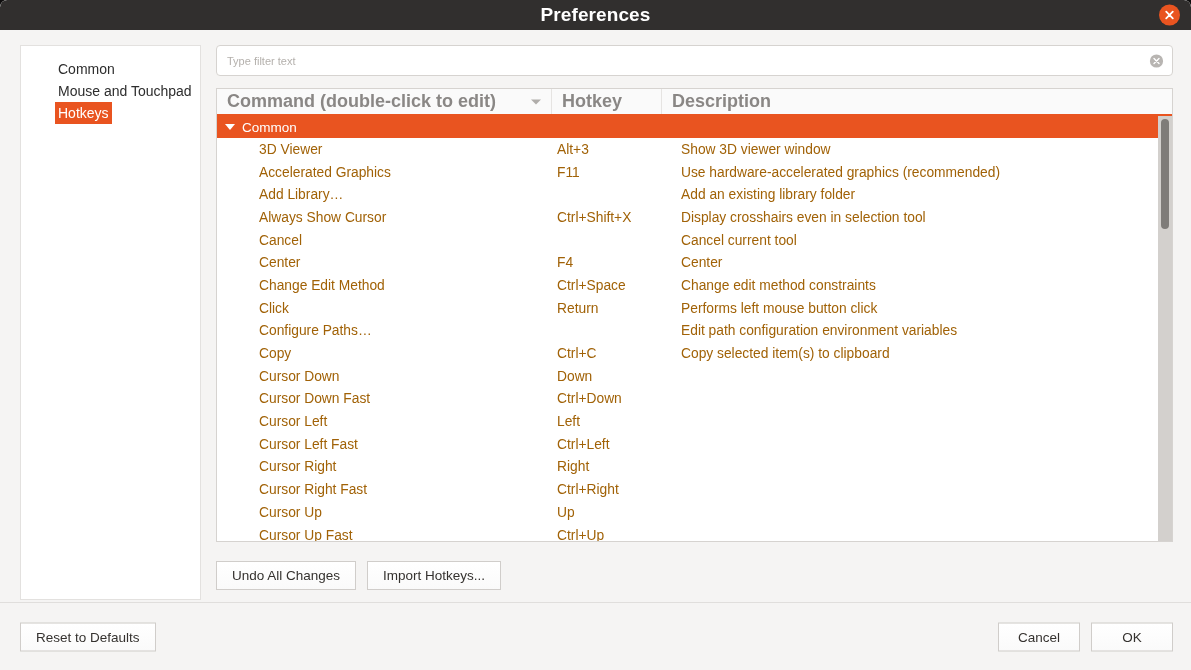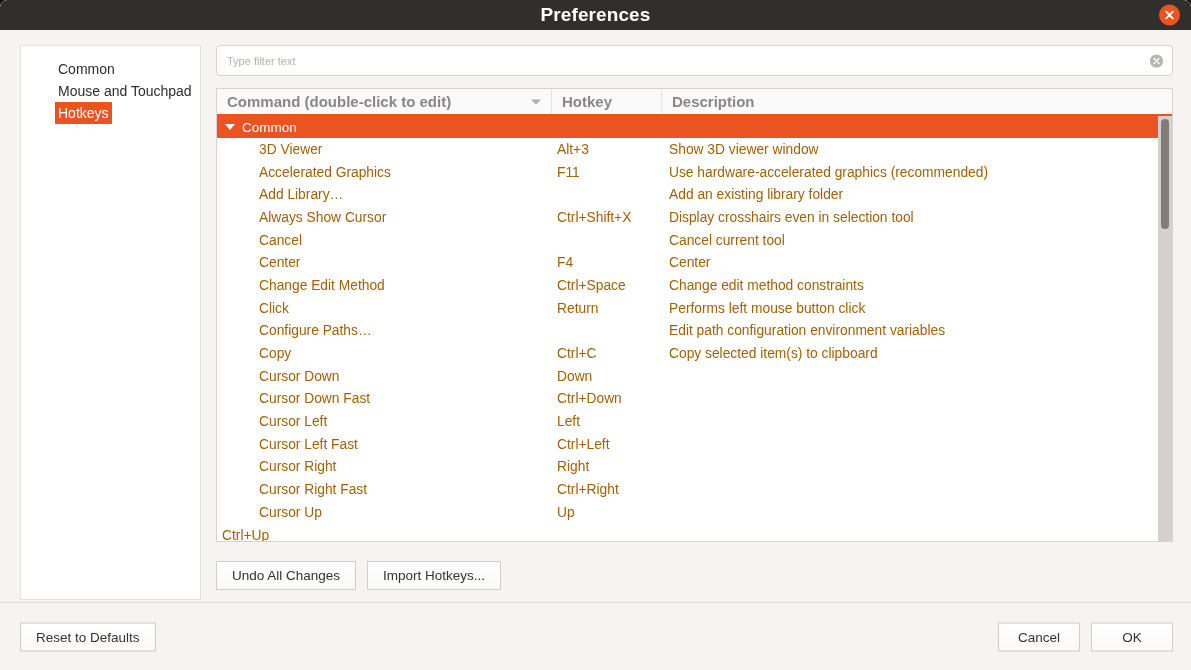--- a/index.html
+++ b/index.html
@@ -147,21 +147,21 @@
   }
   .thead {
     flex: 0 0 25px;
     display: flex;
     background: #fafafa;
     border-bottom: 2px solid #e95420;
     align-items: center;
   }
   .th {
     position: relative;
-    font-size: 15px;
+    font-size: 18px;
     font-weight: bold;
     color: #8a8785;
     padding-left: 10px;
     height: 25px;
     line-height: 25px;
     white-space: nowrap;
     cursor: pointer;
     overflow: hidden;
   }
   .th.col-command { width: 335px; border-right: 1px solid #e6e4e2; }
@@ -212,21 +212,21 @@
     height: 22.7px;
     display: flex;
     align-items: center;
     font-size: 13.8px;
     color: #a16207;
     cursor: pointer;
     white-space: nowrap;
   }
   .td-command { width: 335px; padding-left: 42px; overflow: hidden; }
   .td-hotkey  { width: 110px; padding-left: 5px; overflow: hidden; }
-  .td-desc    { flex: 1 1 auto; padding-left: 7px; overflow: hidden; }
+  .td-desc    { flex: 1 1 auto; padding-left: 7px; overflow: hidden; margin-left: 12px; }
 
   
   .vscroll {
     flex: 0 0 14px;
     background: #d3d0cd;
     position: relative;
   }
   .vthumb {
     position: absolute;
     left: 3px;
@@ -423,20 +423,21 @@
                 <div class="td-command">Cursor Right Fast</div>
                 <div class="td-hotkey">Ctrl+Right</div>
                 <div class="td-desc"></div>
               </div>
               <div class="trow">
                 <div class="td-command">Cursor Up</div>
                 <div class="td-hotkey">Up</div>
                 <div class="td-desc"></div>
               </div>
               <div class="trow">
+                <div class="td-command">Cursor Up Fast</div>
                 <div class="td-hotkey">Ctrl+Up</div>
                 <div class="td-desc"></div>
               </div>
             </div>
           <div class="vscroll">
             <div class="vthumb"></div>
           </div>
         </div>
 
       </div>

